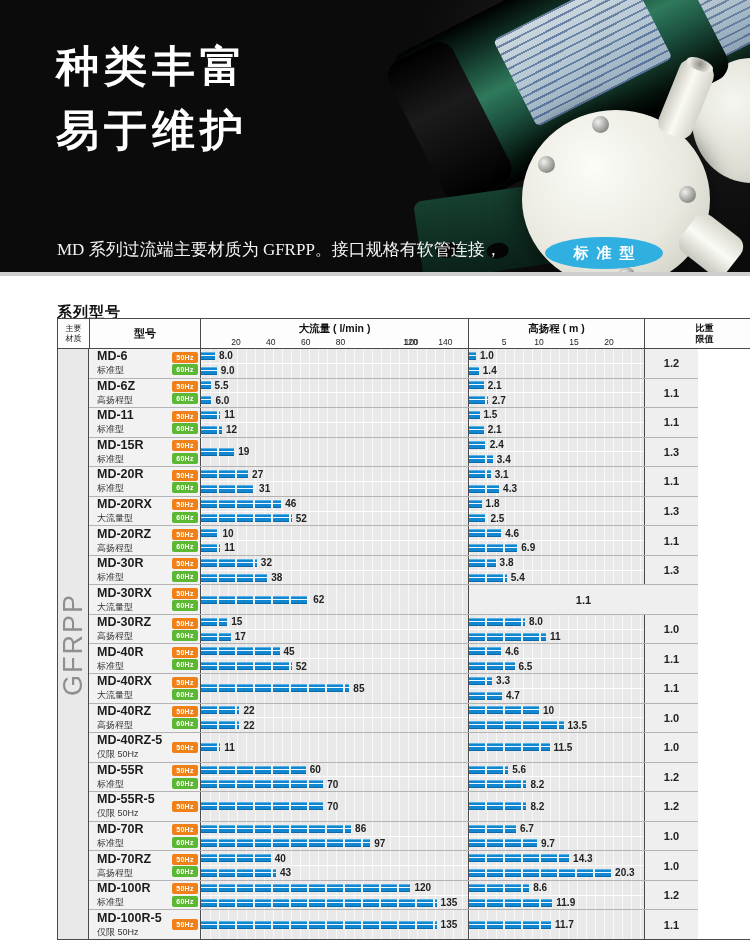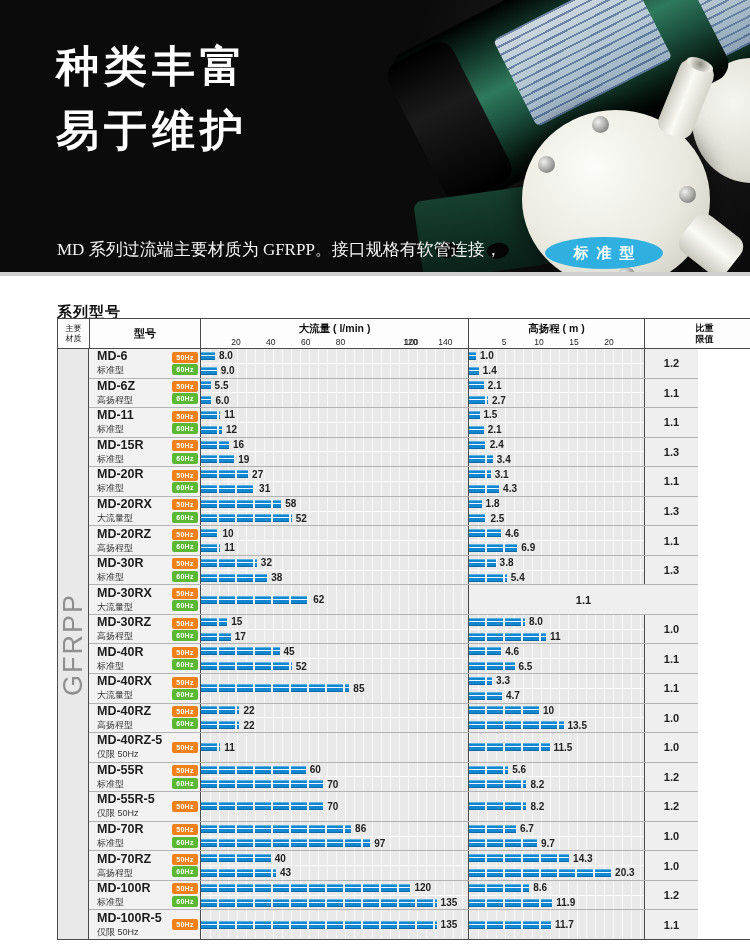--- a/index.html
+++ b/index.html
@@ -286,24 +286,20 @@
                 <div class="model-name">MD-15R</div>
                 <div class="model-sub">标准型</div>
               </div>
               <div class="badges dual">
                 <span class="hz" style="background: rgb(240, 128, 24);">50Hz</span>
                 <span class="hz" style="background: rgb(91, 184, 50);">60Hz</span>
               </div>
             </div>
             <div class="cell-flow">
               <div class="barline">
-                <div class="bar" style="width: 10.4575%;"></div>
-                <span class="bar-val">16</span>
-              </div>
-              <div class="barline">
                 <div class="bar" style="width: 12.4183%;"></div>
                 <span class="bar-val">19</span>
               </div>
             </div>
             <div class="cell-head">
               <div class="barline">
                 <div class="bar" style="width: 9.6%;"></div>
                 <span class="bar-val">2.4</span>
               </div>
               <div class="barline">
@@ -353,21 +349,21 @@
                 <div class="model-sub">大流量型</div>
               </div>
               <div class="badges dual">
                 <span class="hz" style="background: rgb(240, 128, 24);">50Hz</span>
                 <span class="hz" style="background: rgb(91, 184, 50);">60Hz</span>
               </div>
             </div>
             <div class="cell-flow">
               <div class="barline">
                 <div class="bar" style="width: 30.0654%;"></div>
-                <span class="bar-val">58</span>
+                <span class="bar-val">46</span>
               </div>
               <div class="barline">
                 <div class="bar" style="width: 33.9869%;"></div>
                 <span class="bar-val">52</span>
               </div>
             </div>
             <div class="cell-head">
               <div class="barline">
                 <div class="bar" style="width: 7.2%;"></div>
                 <span class="bar-val">1.8</span>

